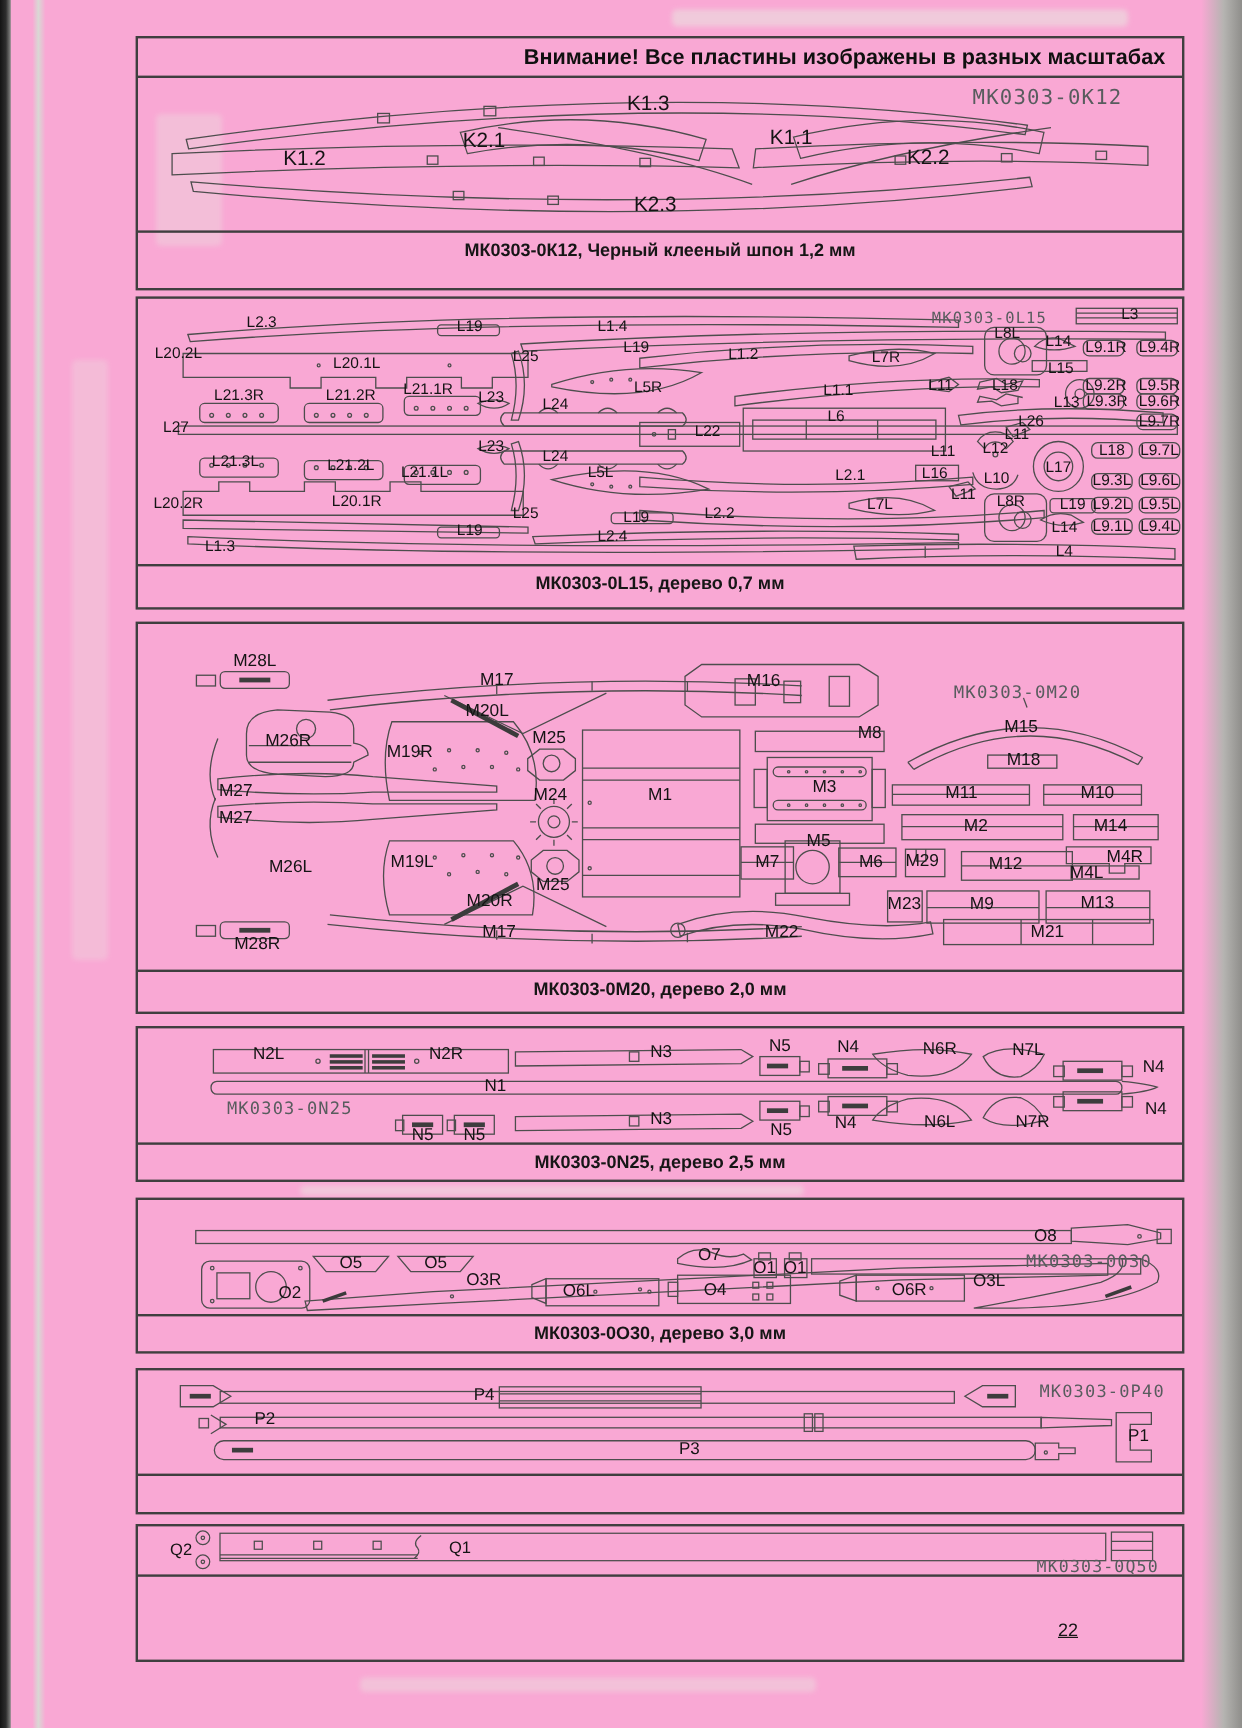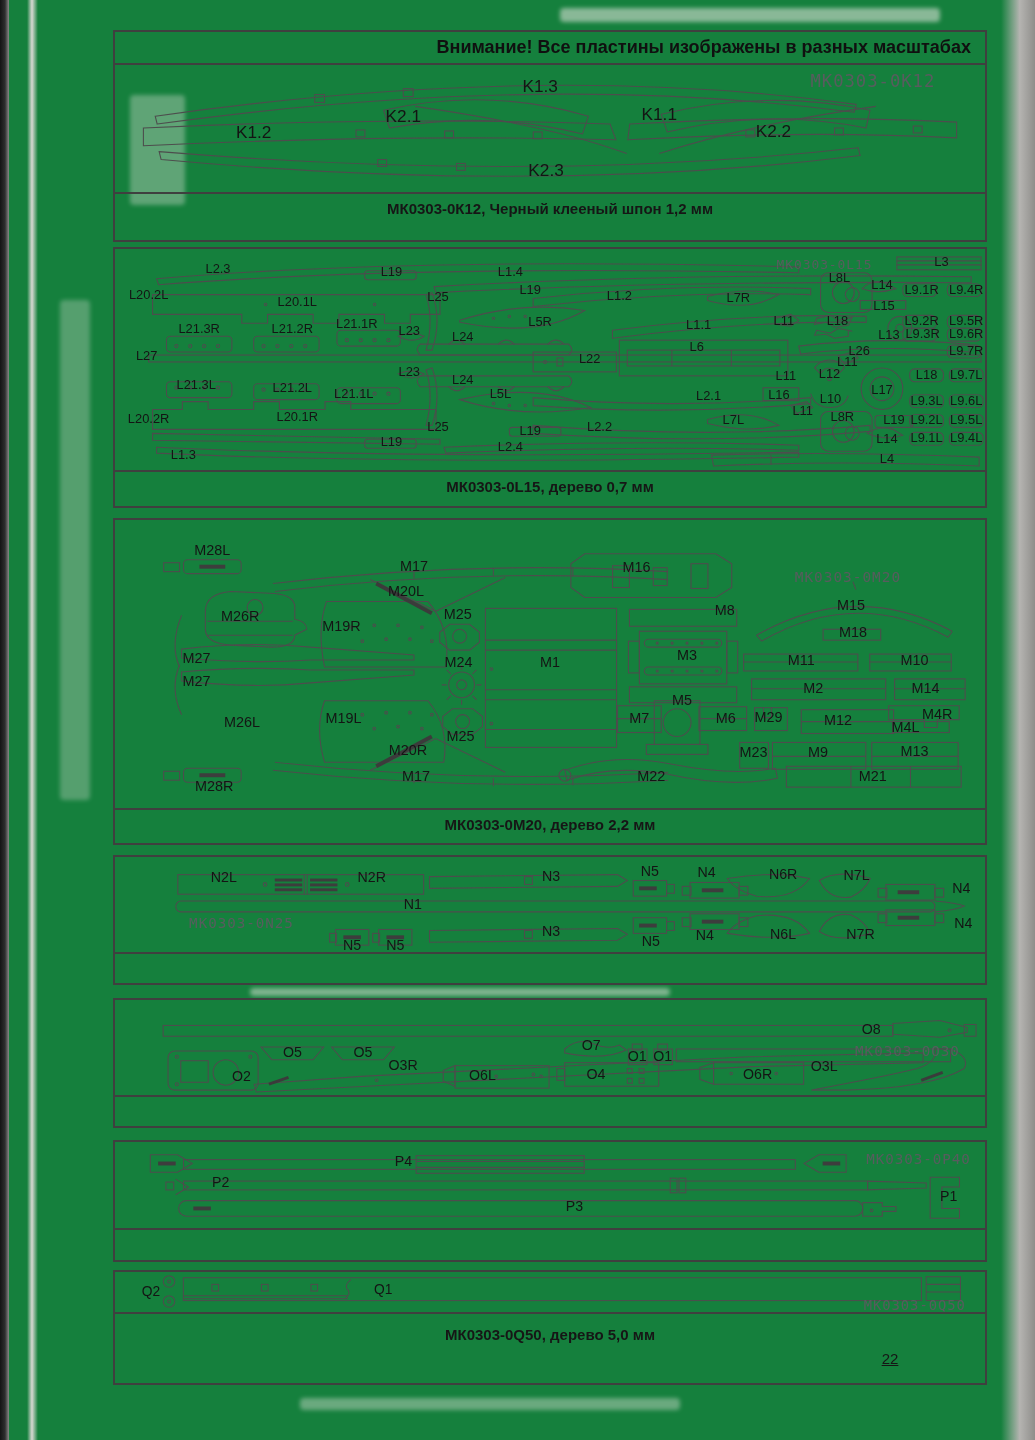--- a/index.html
+++ b/index.html
@@ -1,16 +1,16 @@
 <!DOCTYPE html>
 <html><head>
 <meta charset="utf-8">
 <style>
   html,body{margin:0;padding:0;background:#c9c8c5;}
-  .scan{position:relative;width:1035px;height:1440px;background:#15803d;overflow:hidden;
+  .scan{position:relative;width:1035px;height:1440px;background:#f9a8d4;overflow:hidden;
         font-family:"Liberation Sans",sans-serif;}
   
   .edge-left{position:absolute;left:0;top:0;width:9px;height:1440px;
              background:linear-gradient(90deg,#141414 0%,#2e2e2e 55%,#8a8a88 100%);}
   .edge-fold{position:absolute;left:27px;top:0;width:11px;height:1440px;
              background:linear-gradient(90deg,rgba(0,0,0,0) 0%,#d9d8d4 45%,rgba(0,0,0,0) 100%);}
   .edge-right{position:absolute;right:0;top:0;width:34px;height:1440px;
               background:linear-gradient(90deg,rgba(0,0,0,0) 0%,#b5b4b1 55%,#8f8e8b 100%);}
   .bleed{position:absolute;background:#e9e7e1;filter:blur(2px);border-radius:4px;}
 
@@ -446,21 +446,21 @@
             <text x="642" y="239">M23</text>
             <text x="707" y="239">M9</text>
             <text x="804" y="238">M13</text>
             <text x="99" y="273">M28R</text>
             <text x="302" y="263">M17</text>
             <text x="539" y="263">M22</text>
             <text x="762" y="263">M21</text>
           </g>
       </svg>
     </div>
-    <div class="cap">МК0303-0М20, дерево 2,2 мм</div>
+    <div class="cap">МК0303-0М20, дерево 2,0 мм</div>
   </section>
 
   <section class="box" id="sD" style="top:855px;height:130px">
     <div class="draw" style="height:97px">
       <svg viewBox="0 0 874 97">
         <g>
           <rect x="57" y="18" width="251" height="20"></rect>
           <rect class="f" x="156" y="22" width="28" height="3"></rect>
             <rect class="f" x="156" y="27" width="28" height="3"></rect>
             <rect class="f" x="156" y="32" width="28" height="3"></rect>
@@ -525,20 +525,21 @@
             <text x="750" y="23">N7L</text>
             <text x="857" y="37">N4</text>
             <text x="595" y="85">N4</text>
             <text x="675" y="84">N6L</text>
             <text x="754" y="84">N7R</text>
             <text x="540" y="91">N5</text>
             <text x="859" y="73">N4</text>
           </g>
       </svg>
     </div>
+    <div class="cap">МК0303-0N25, дерево 2,5 мм</div>
   </section>
 
   <section class="box" id="sE" style="top:998px;height:130px">
     <div class="draw" style="height:97px">
       <svg viewBox="0 0 874 97">
         <g>
           <rect x="42" y="26" width="745" height="11"></rect>
           <path d="M787,24 l48,-3 l28,7 v5 l-28,5 l-48,-3 Z"></path>
             <circle cx="845" cy="31" r="1.5"></circle>
             <rect x="860" y="25" width="12" height="12"></rect>
@@ -587,20 +588,21 @@
             <text x="368" y="82">O6L</text>
             <text x="484" y="81">O4</text>
             <text x="479" y="51">O7</text>
             <text x="526" y="62" class="sm">O1</text>
             <text x="552" y="62" class="sm">O1</text>
             <text x="649" y="81">O6R</text>
             <text x="717" y="73">O3L</text>
           </g>
       </svg>
     </div>
+    <div class="cap">МК0303-0О30, дерево 3,0 мм</div>
   </section>
 
   <section class="box" id="sF" style="top:1140px;height:122px">
     <div class="draw" style="height:88px">
       <svg viewBox="0 0 874 88">
         <g>
           <rect x="62" y="18" width="626" height="10"></rect>
           <rect x="300" y="14" width="172" height="18"></rect>
             <line x1="300" y1="20" x2="472" y2="20"></line>
             <line x1="300" y1="26" x2="472" y2="26"></line>
@@ -650,21 +652,20 @@
           <circle cx="37" cy="31" r="6"></circle>
             <circle cx="37" cy="31" r="1.5"></circle>
         </g>
         <g>
             <text x="820" y="40" class="cad c12">МК0303-0Q50</text>
             <text x="18" y="25">Q2</text>
             <text x="262" y="23">Q1</text>
           </g>
       </svg>
     </div>
-    <div class="cap" style="padding-top:12px">МК0303-0Q50, дерево 5,0 мм</div>
   </section>
 
   <div class="pageno">22</div>
 
   <div class="edge-fold"></div>
   <div class="edge-left"></div>
   <div class="edge-right"></div>
 </div>
 
 </body></html>

